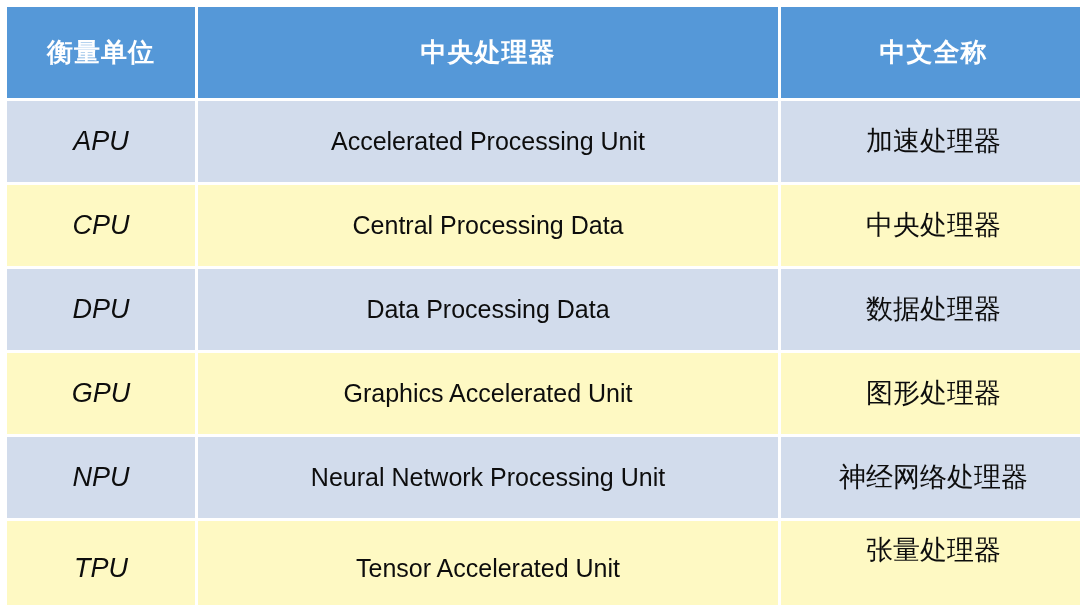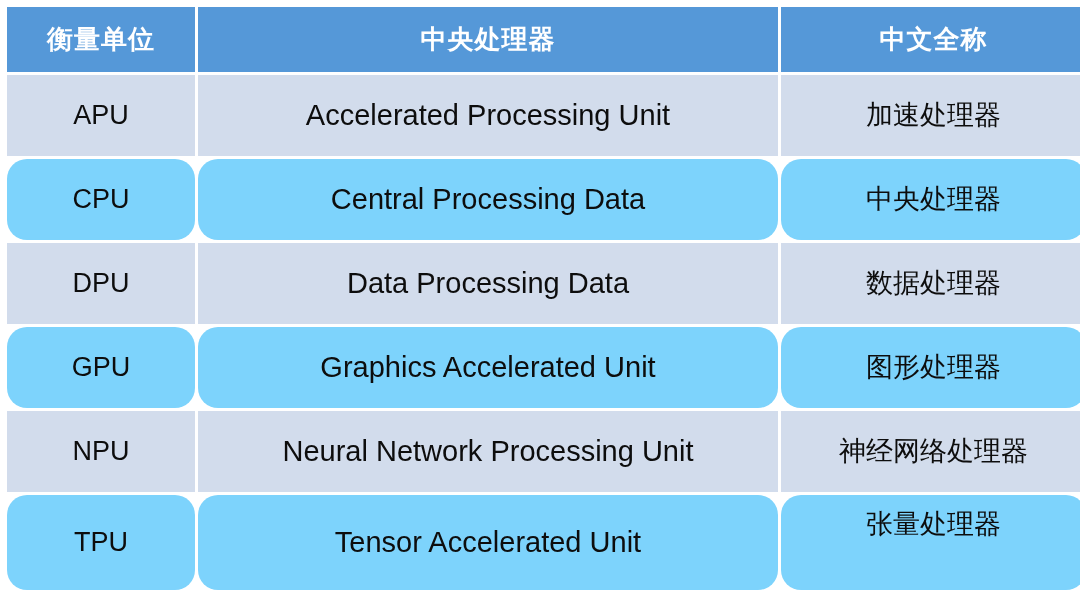--- a/index.html
+++ b/index.html
@@ -33,44 +33,44 @@
   col.col-unit    { width: 188px; }
   col.col-english { width: 580px; }
   col.col-chinese { width: 305px; }
 
   thead th {
     background: #5598D8;
     color: #ffffff;
     font-size: 26px;
     font-weight: bold;
     height: 65px;
-    padding: 0;
+    padding: 13px;
     text-align: center;
     vertical-align: middle;
     letter-spacing: 1px;
     border: 0;
   }
 
   tbody td {
     height: 81px;
     padding: 0 6px;
     text-align: center;
     vertical-align: middle;
     color: #0d0d0d;
     font-size: 27px;
     font-weight: normal;
     border: 0;
     line-height: 1.15;
   }
 
   tbody tr.row-dark td  { background: #D2DCEC; }
-  tbody tr.row-light td { background: #7dd3fc; border-radius: 20px; }
+  tbody tr.row-light td { background: #fef9c3; }
 
-  td.cell-unit    { font-size: 27px; }
-  td.cell-english { font-size: 29px; margin-left: 24px; }
+  td.cell-unit    { font-size: 27px; font-style: italic; }
+  td.cell-english { font-size: 25px; margin-left: 24px; }
   td.cell-chinese { font-size: 27px; }
 
   
   tr.row-last td.cell-chinese {
     vertical-align: top;
     padding-top: 14px;
   }
 </style>
 </head>
 <body>

